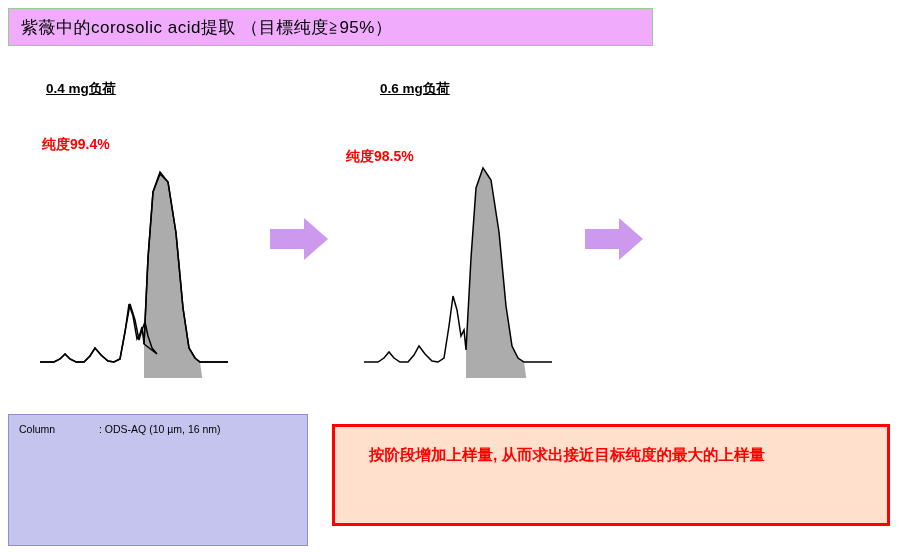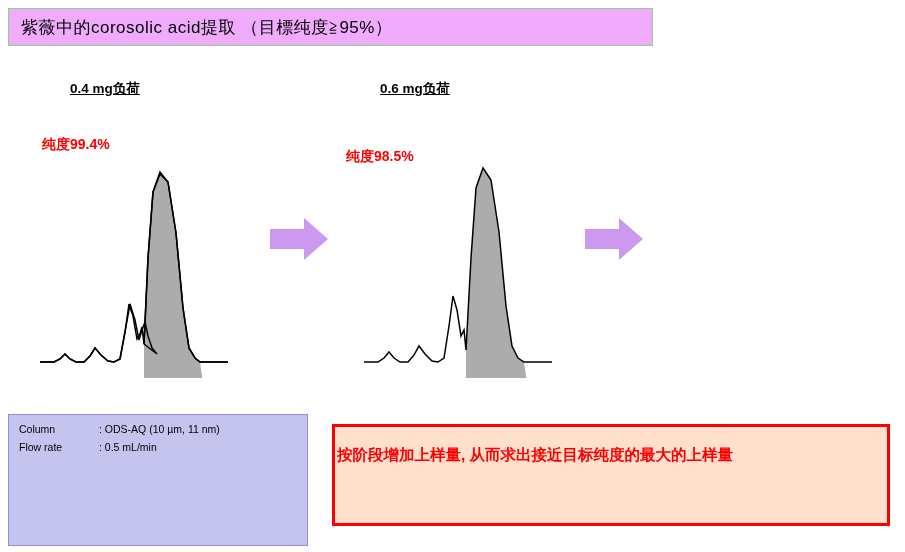--- a/index.html
+++ b/index.html
@@ -53,21 +53,21 @@
     border: 3px solid #e8930c;
   }
   .panel-heading {
     position: absolute;
     font-size: 13.5px;
     font-weight: bold;
     color: #000;
     text-decoration: underline;
     white-space: nowrap;
   }
-  #panel-1 .panel-heading { left: 52px; top: 22px; }
+  #panel-1 .panel-heading { left: 28px; top: 22px; }
   #panel-2 .panel-heading { left: 40px; top: 22px; }
   #panel-3 .panel-heading { left: 42px; top: 22px; }
 
   .purity-label {
     position: absolute;
     font-size: 14px;
     font-weight: bold;
     color: #ff0000;
     white-space: nowrap;
   }
@@ -116,21 +116,21 @@
   
   #conclusion-box {
     position: absolute;
     left: 332px;
     top: 424px;
     width: 558px;
     height: 102px;
     background: #ffe0cc;
     border: 3px solid #ff0000;
     box-sizing: border-box;
-    padding: 14px 2px;
+    padding: 14px 34px;
   }
   #conclusion-text {
     font-size: 15.5px;
     font-weight: bold;
     color: #ff0000;
     line-height: 1.75;
   }
 </style>
 </head>
 <body>
@@ -202,25 +202,21 @@
   <svg class="arrow" id="arrow-2" width="62" height="48" viewBox="0 0 62 48">
     <path d="M2 14 L36 14 L36 3 L60 24 L36 45 L36 34 L2 34 Z" fill="#cc99ee" stroke="none"></path>
   </svg>
 
 
   <div id="method-box">
     <table id="method-table">
       <tbody>
           <tr>
         <td class="k">Column</td>
-        <td class="v">: ODS-AQ (10 µm, 11 nm)</td>
-      </tr>
-      <tr>
-        <td class="k">Flow rate</td>
-        <td class="v">: 0.5 mL/min</td>
+        <td class="v">: ODS-AQ (10 µm, 16 nm)</td>
       </tr>
     </tbody>
       </table>
   </div>
 
   <div id="conclusion-box">
     <div id="conclusion-text">按阶段增加上样量, 从而求出接近目标纯度的最大的上样量</div>
   </div>
 
 </div>

